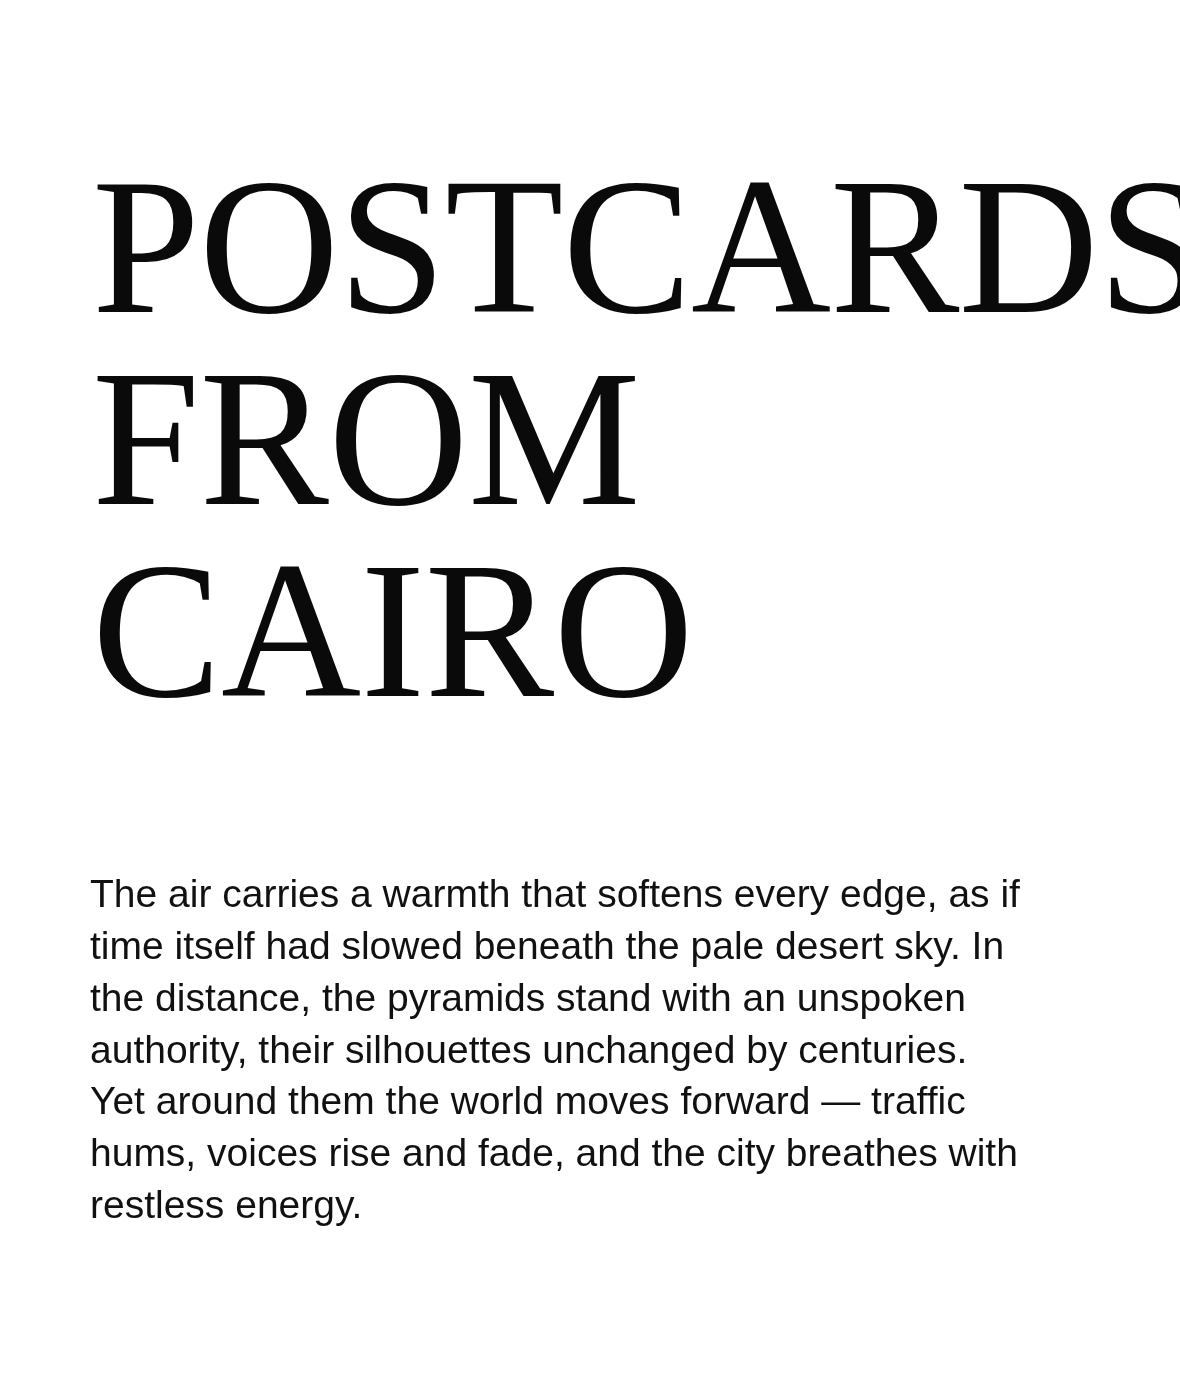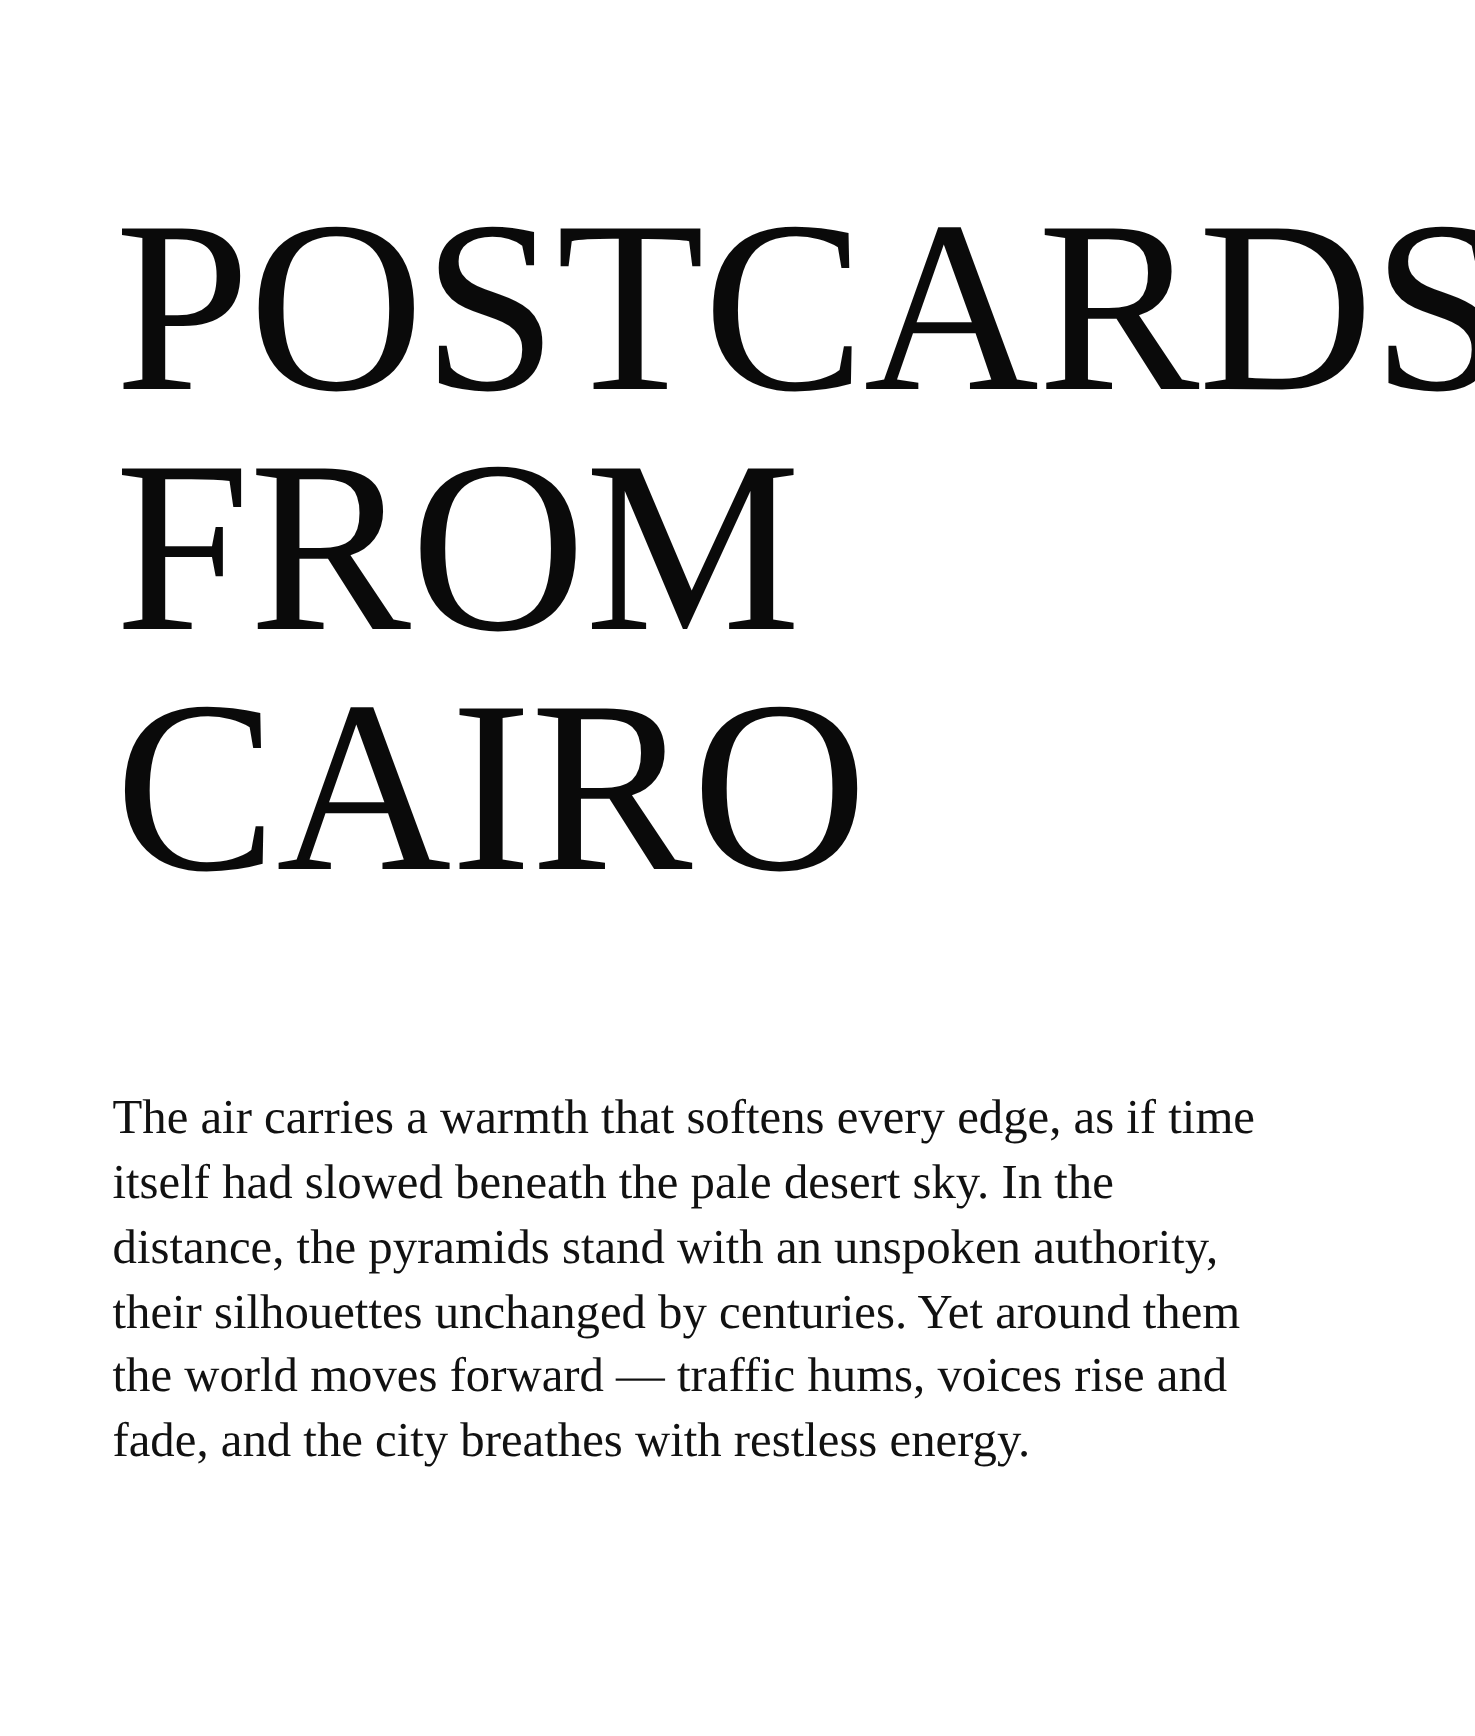--- a/index.html
+++ b/index.html
@@ -36,21 +36,21 @@
   .title-line.line1 {
     letter-spacing: -1px;
   }
   .body-block {
     position: absolute;
     left: 90px;
     top: 868px;
     width: 930px;
   }
   .body-text {
-    font-family: Liberation Serif, serif;
+    font-family: Liberation Sans, sans-serif;
     font-size: 39px;
     line-height: 1.33;
     color: #111111;
     margin: 0;
     font-weight: 400;
   }
 </style>
 </head>
 <body>
 

